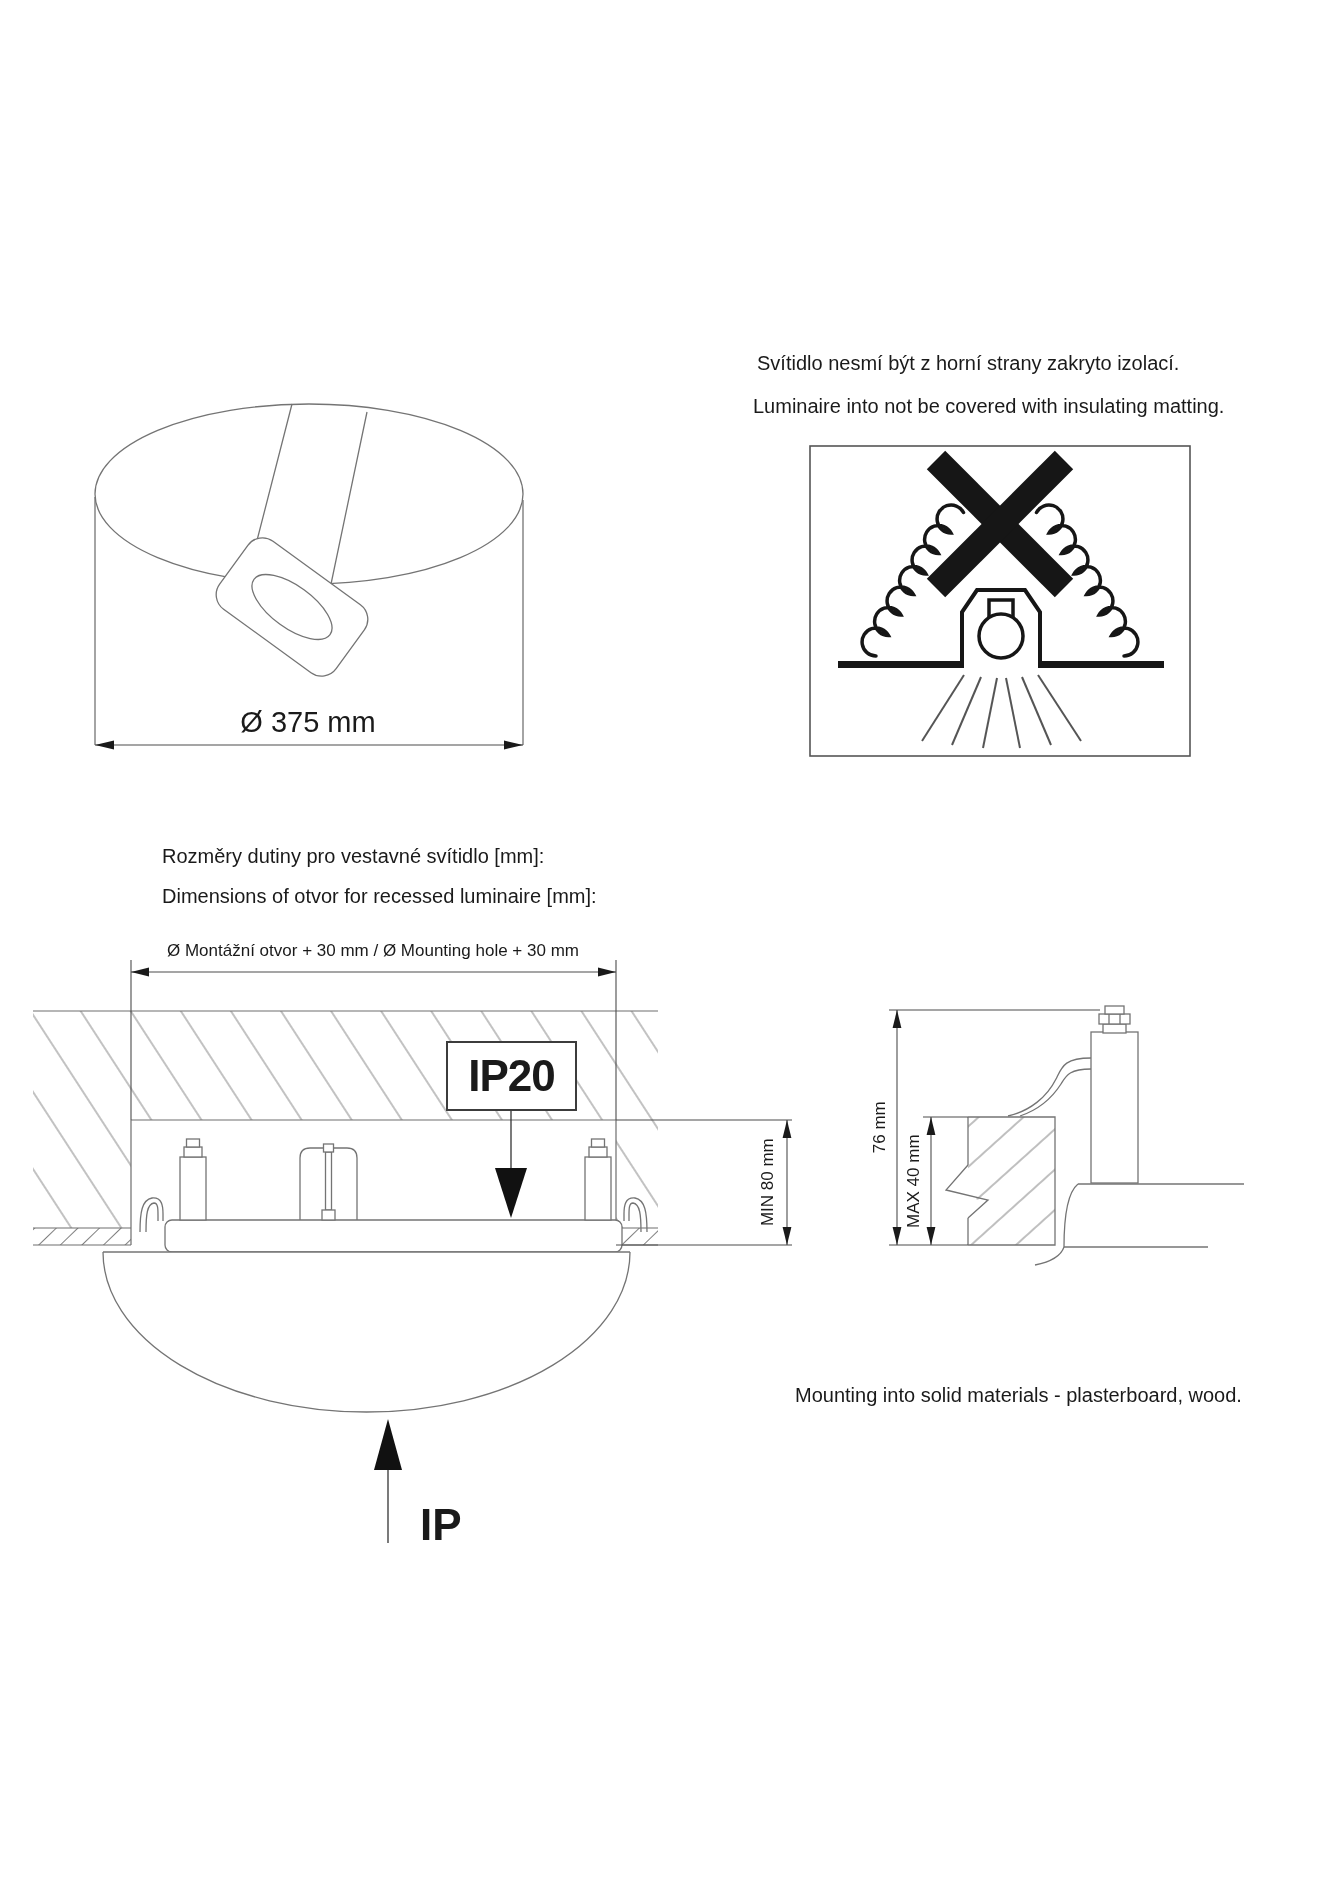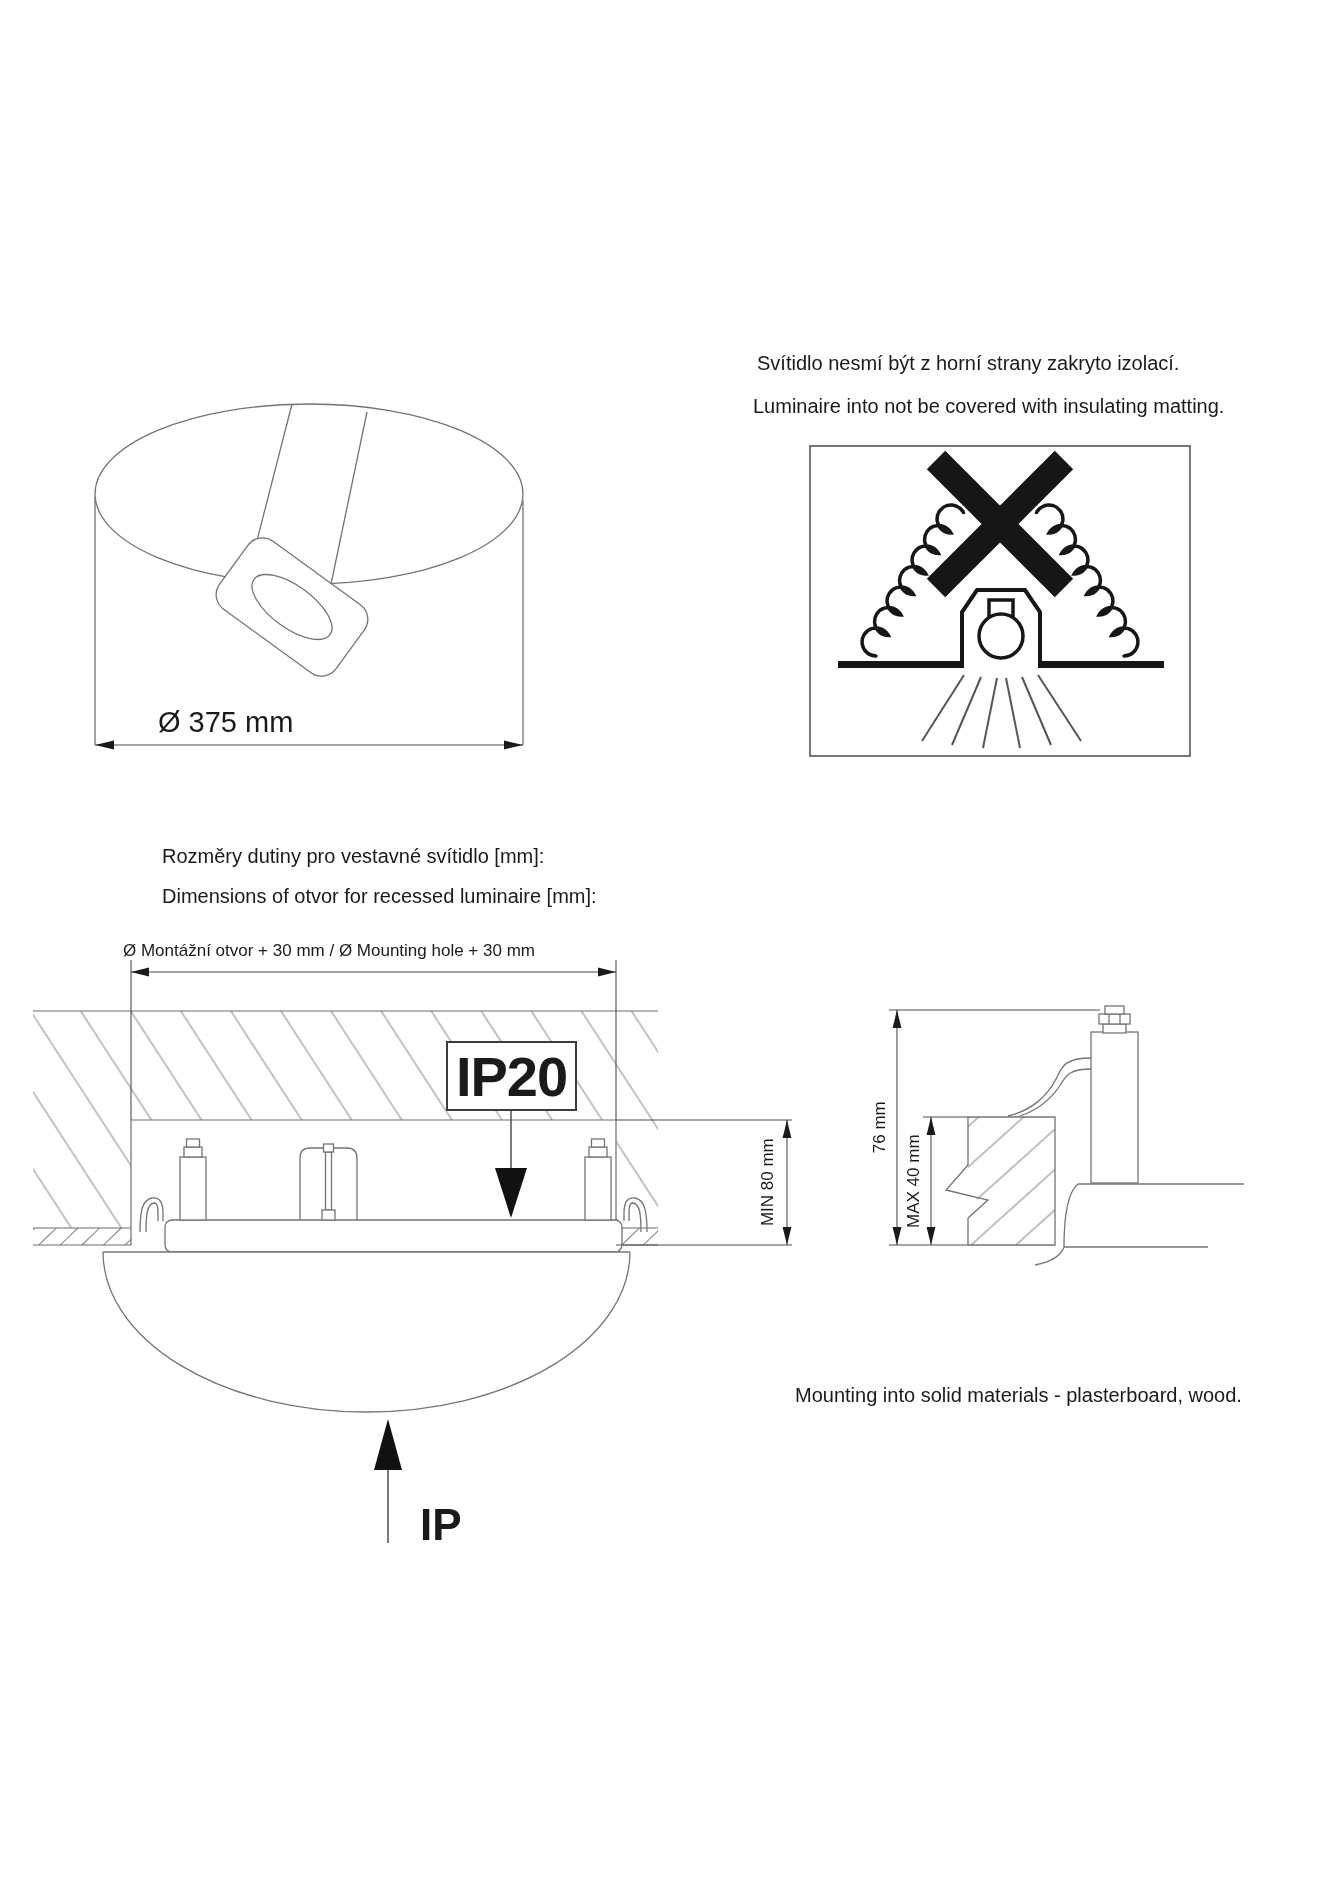--- a/index.html
+++ b/index.html
@@ -1,26 +1,26 @@
 <!DOCTYPE html>
 <html><head>
 <meta charset="utf-8">
 <style>
   html,body{margin:0;padding:0;background:#fff;}
   #page{position:relative;width:1341px;height:1900px;background:#fff;overflow:hidden;
         font-family:"Liberation Sans",sans-serif;color:#1a1a1a;padding-left:28px;}
   #art{position:absolute;left:0;top:0;}
   .lbl{position:absolute;white-space:nowrap;font-size:20px;line-height:1.2;color:#1a1a1a;}
-  .ctr{}
+  .ctr{text-align:center;}
   .dim{font-size:17px;}
   .rot{transform:rotate(-90deg);transform-origin:center center;text-align:center;}
   .big{font-size:29px;}
   .ipbox{position:absolute;left:446px;top:1041px;width:127px;height:66px;
          border:2px solid #3c3c3c;background:#fff;display:flex;align-items:center;
-         justify-content:center;font-size:56px;font-weight:bold;letter-spacing:-1px;}
+         justify-content:center;font-size:44px;font-weight:bold;letter-spacing:-1px;}
   .iplbl{position:absolute;left:420px;top:1500px;font-size:44px;font-weight:bold;}
 </style>
 </head>
 <body>
 
 <div id="page">
 
 <svg id="art" width="1341" height="1900" viewBox="0 0 1341 1900">
   <defs>
     <pattern id="hm" width="42" height="42" patternUnits="userSpaceOnUse" patternTransform="rotate(-33)">

